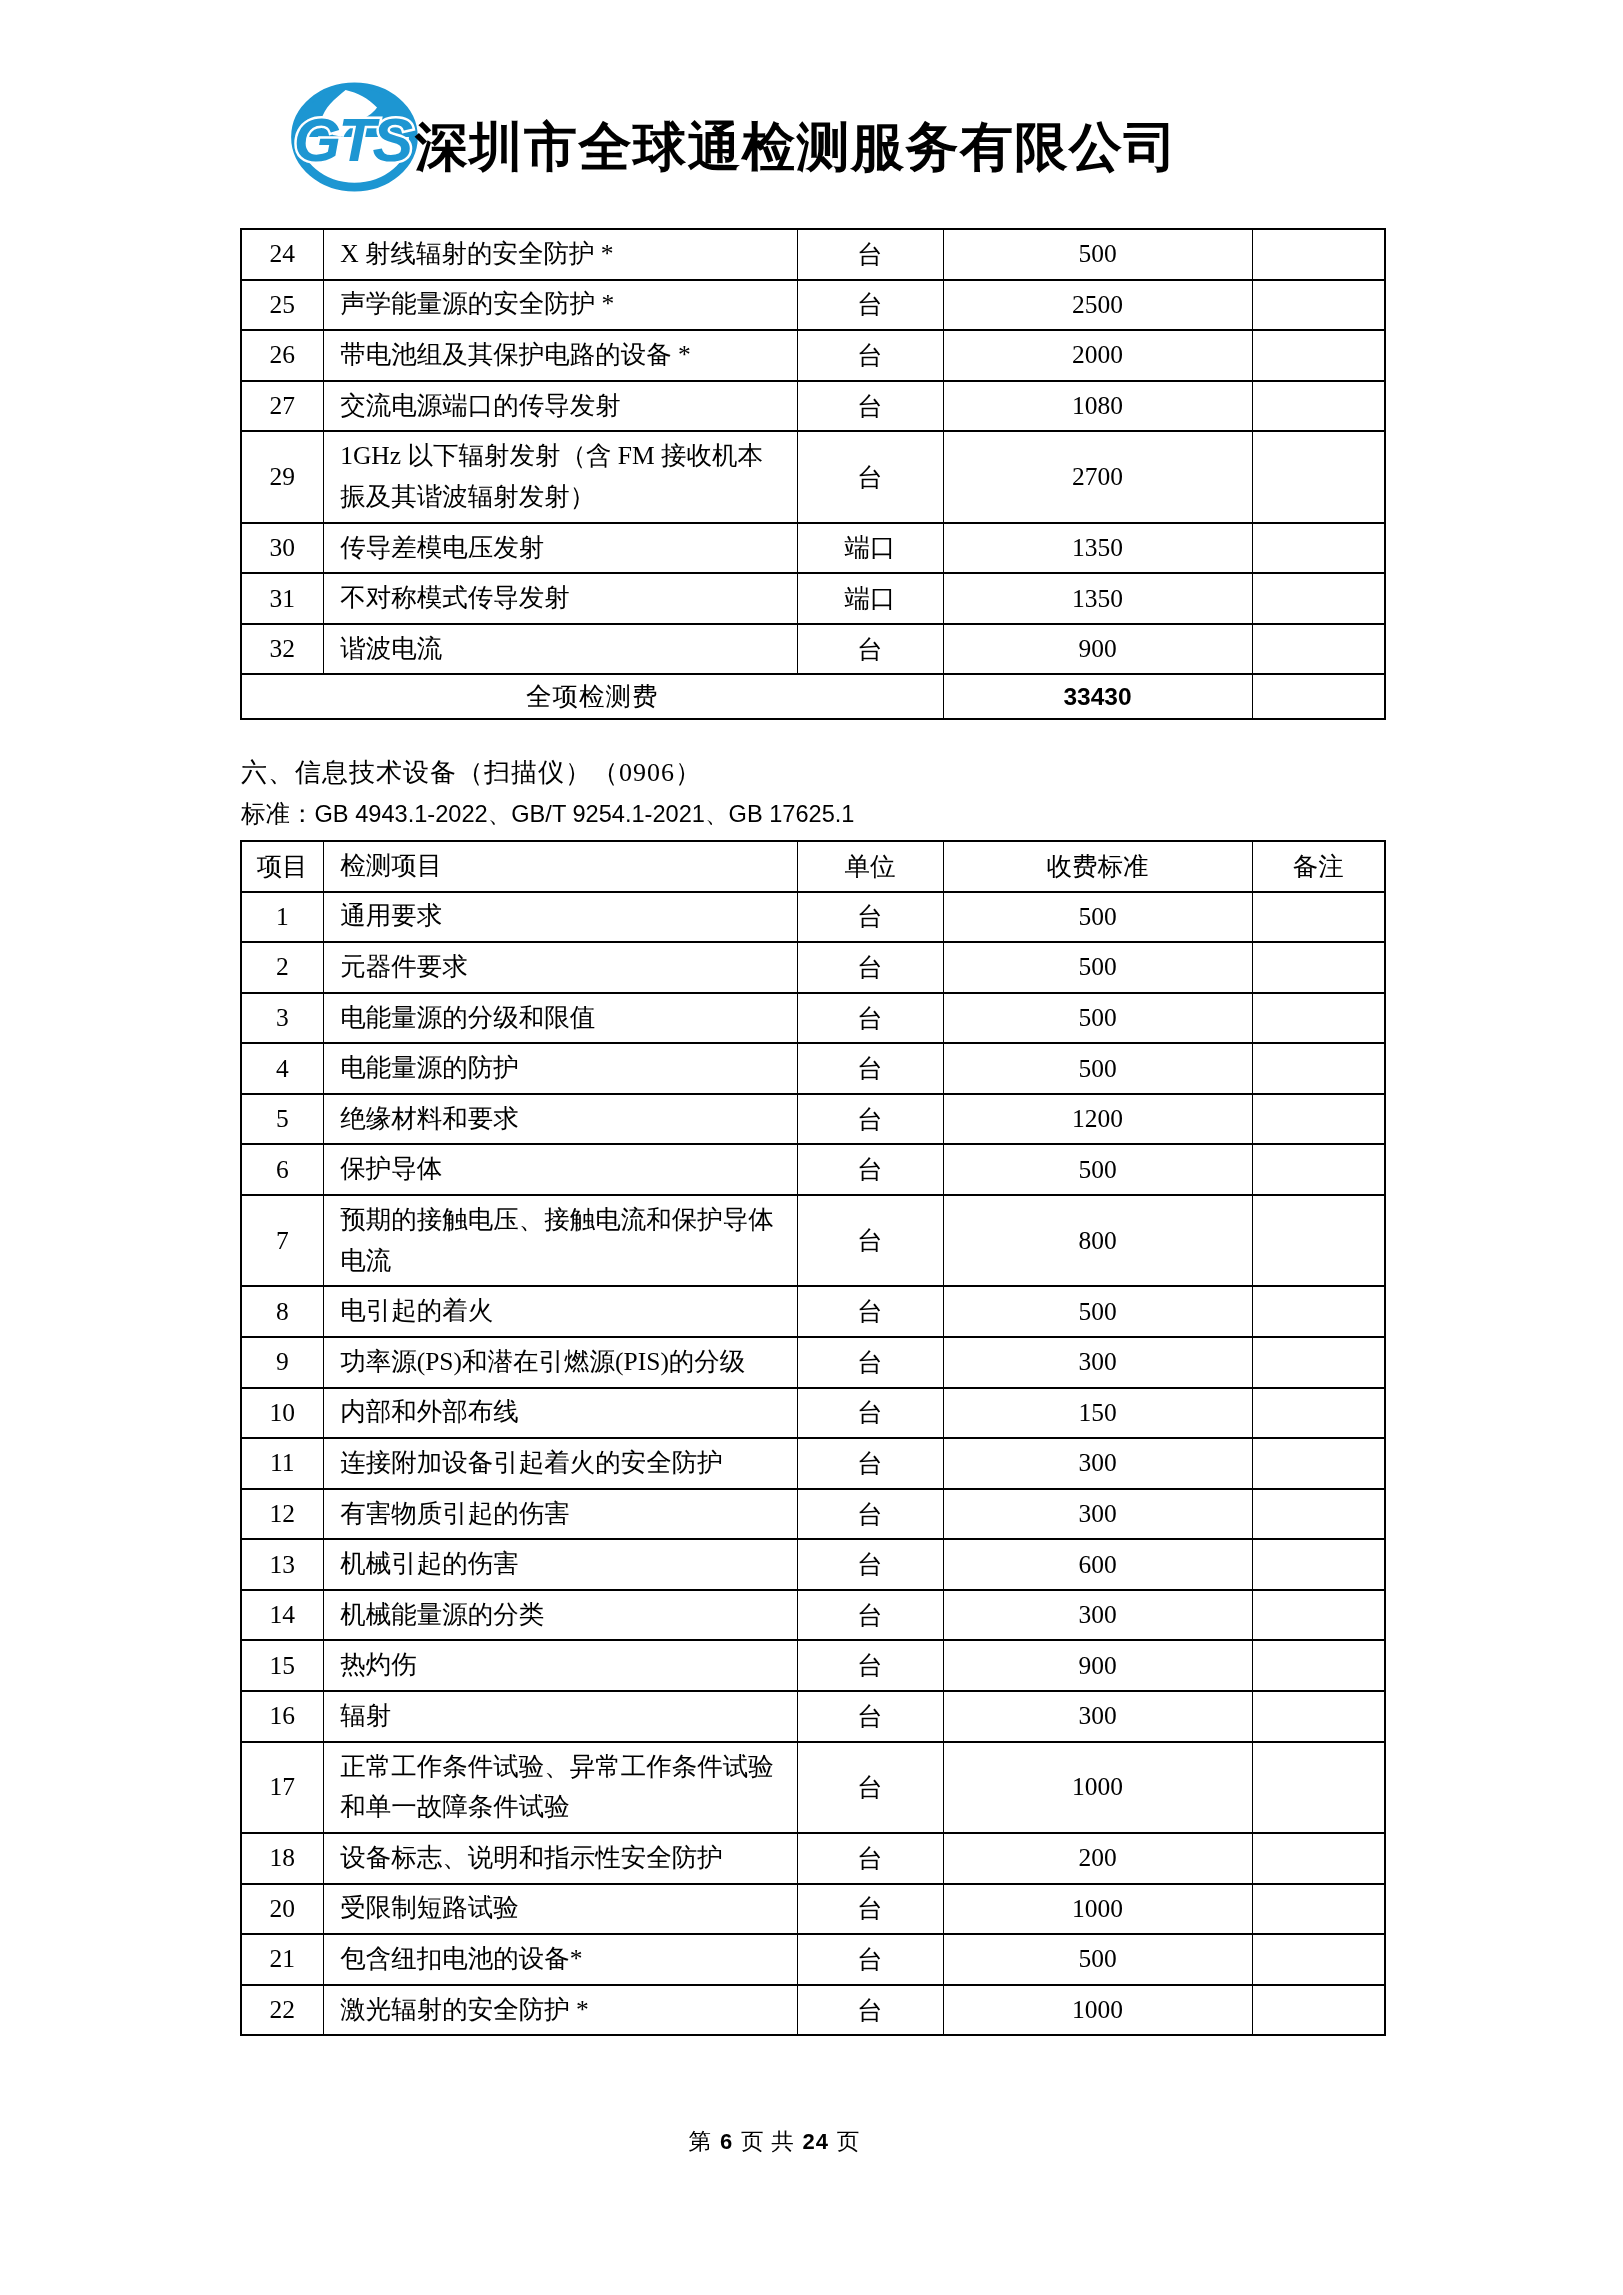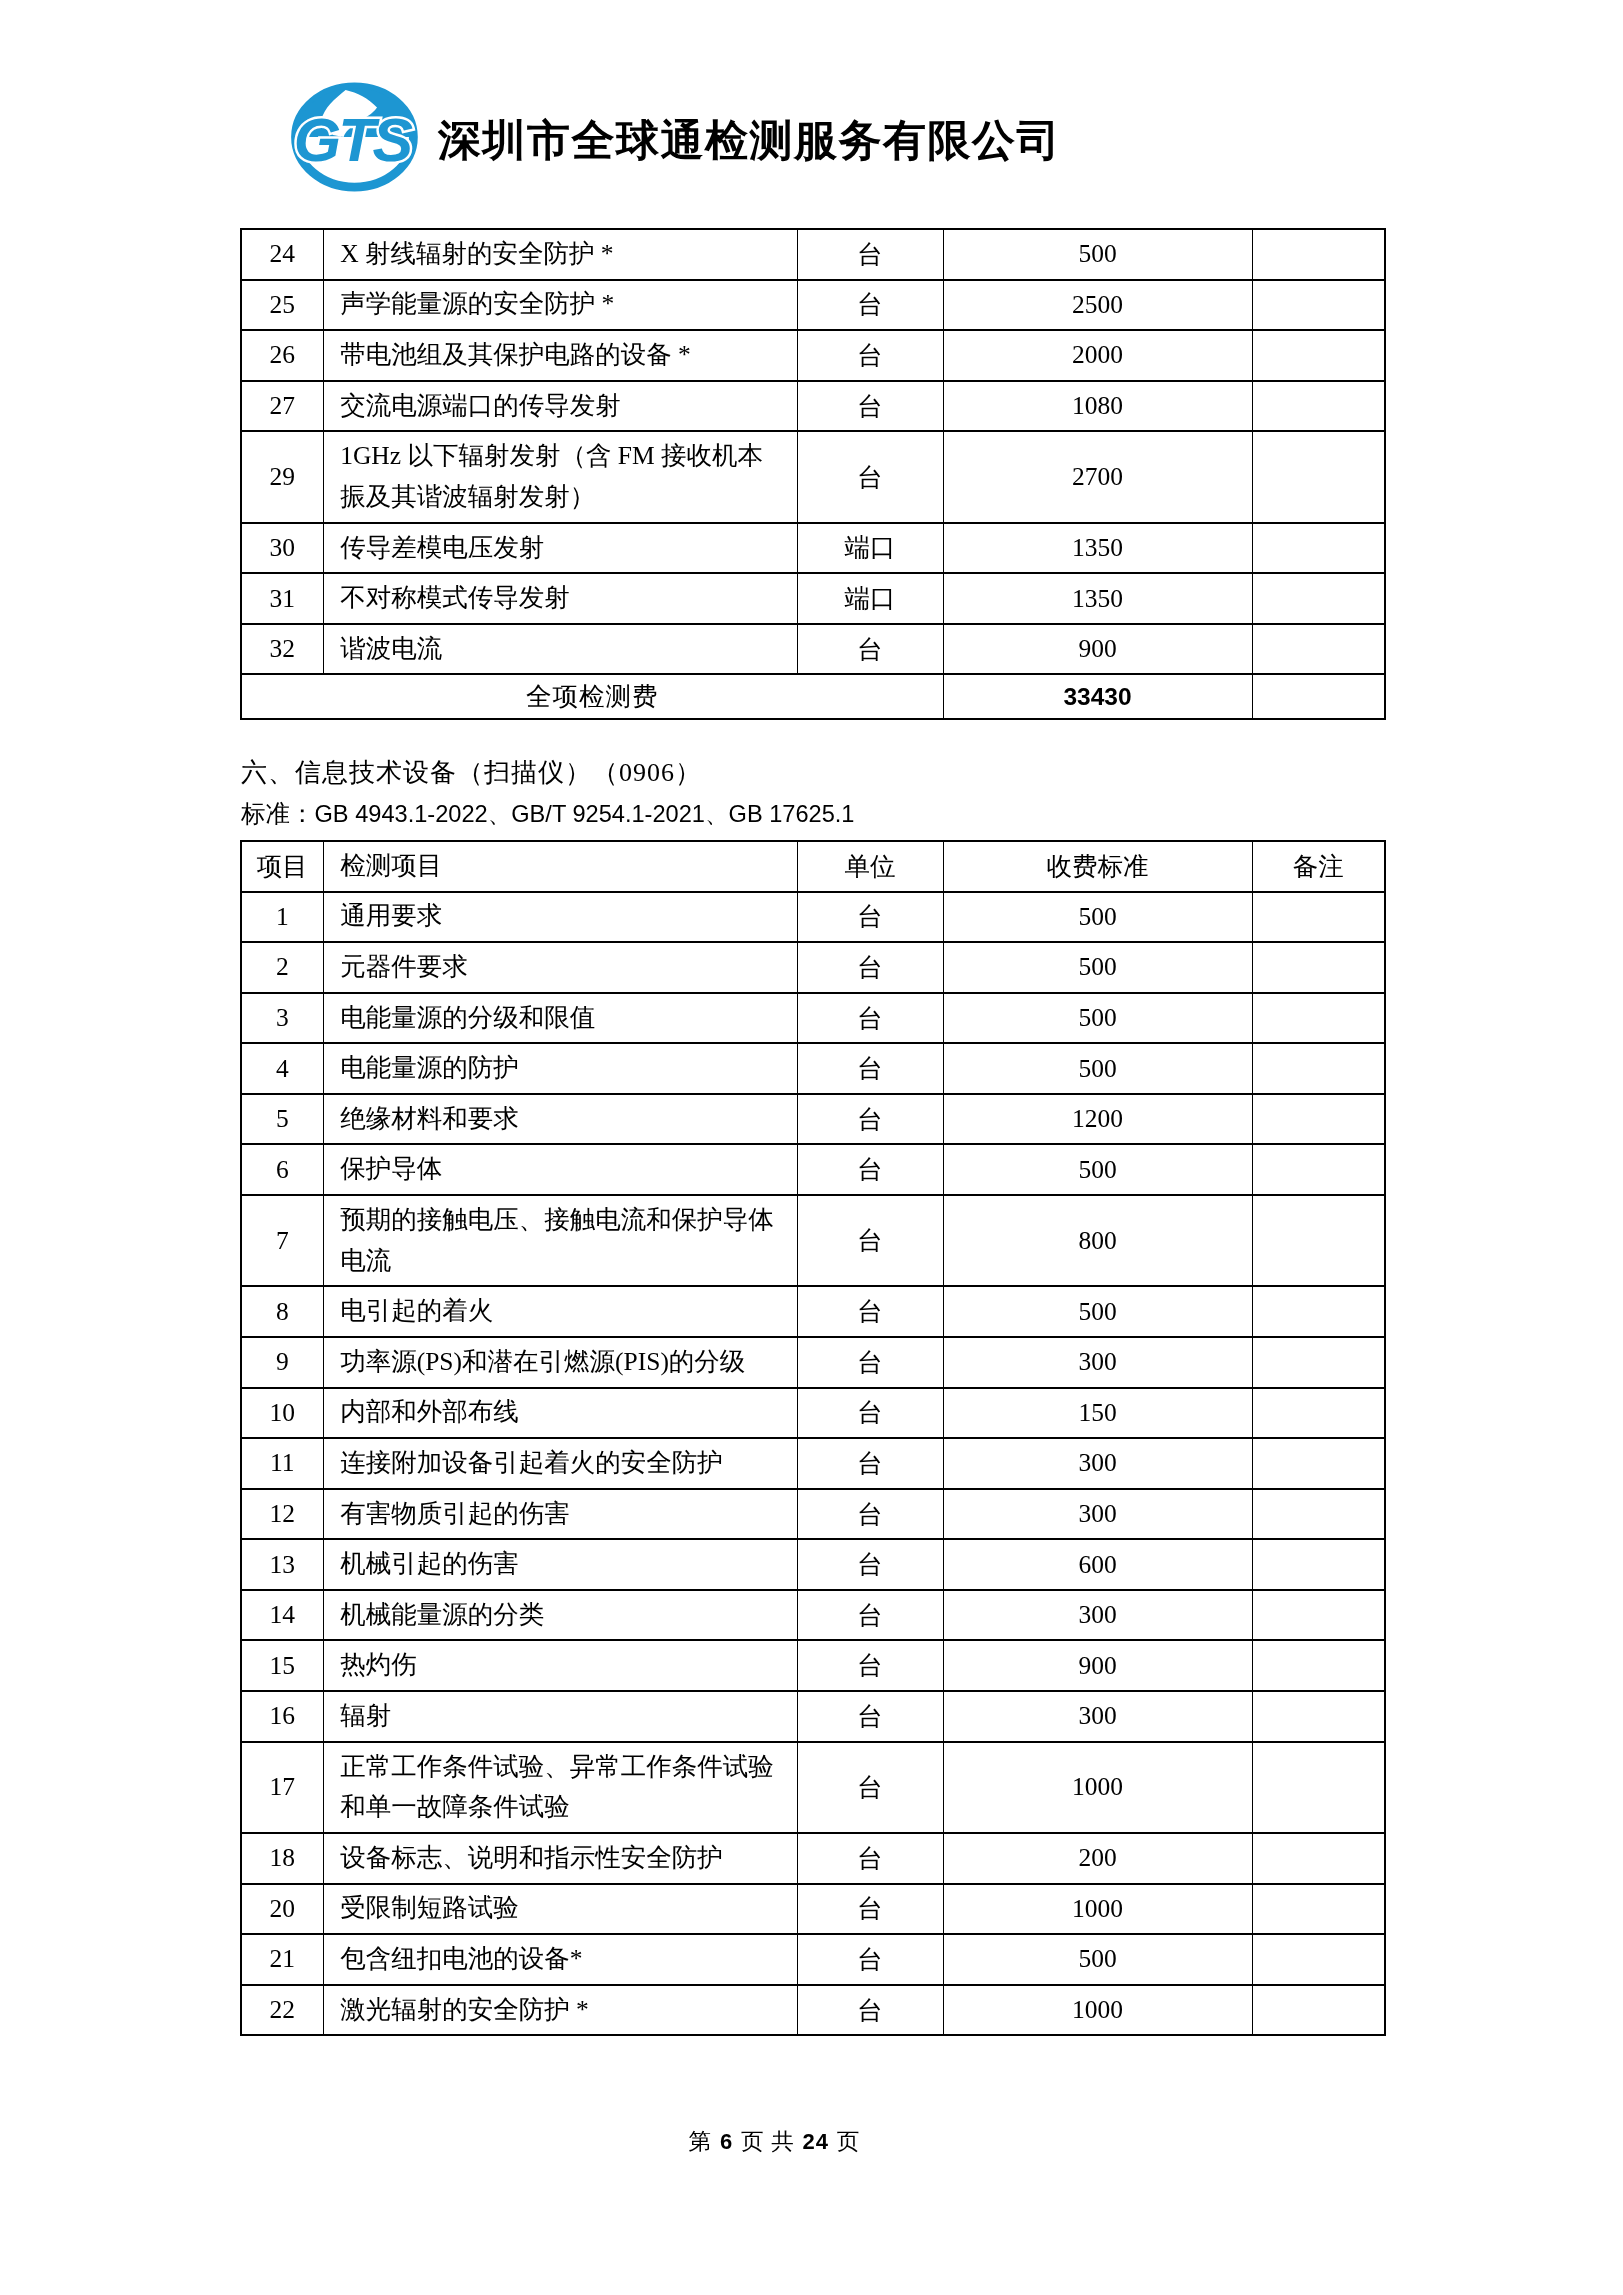--- a/index.html
+++ b/index.html
@@ -12,22 +12,22 @@
     font-family: "Liberation Serif", "DejaVu Serif", serif;
     overflow: hidden;
   }
 
   
   .logo {
     position: absolute; left: 271px; top: 81px;
     width: 162px; height: 118px;
   }
   .company-name {
-    position: absolute; left: 438px; top: 112px;
-    font-size: 43px; font-weight: 600; letter-spacing: 1.5px;
+    position: absolute; left: 415px; top: 112px;
+    font-size: 53px; font-weight: 600; letter-spacing: 1.5px;
     white-space: nowrap;
   }
 
   
   .tbl-wrap1 { position: absolute; left: 240px; top: 228px; }
   .tbl-wrap2 { position: absolute; left: 240px; top: 840px; }
   table {
     border-collapse: collapse; table-layout: fixed;
     width: 1143px;
     border: 2.5px solid #000;

